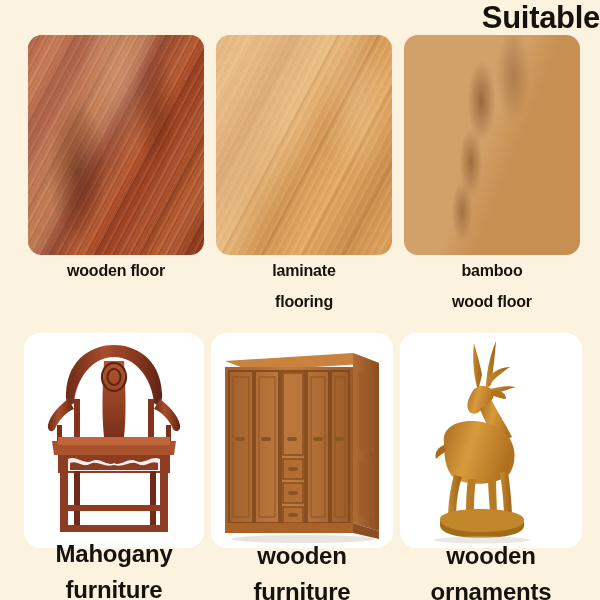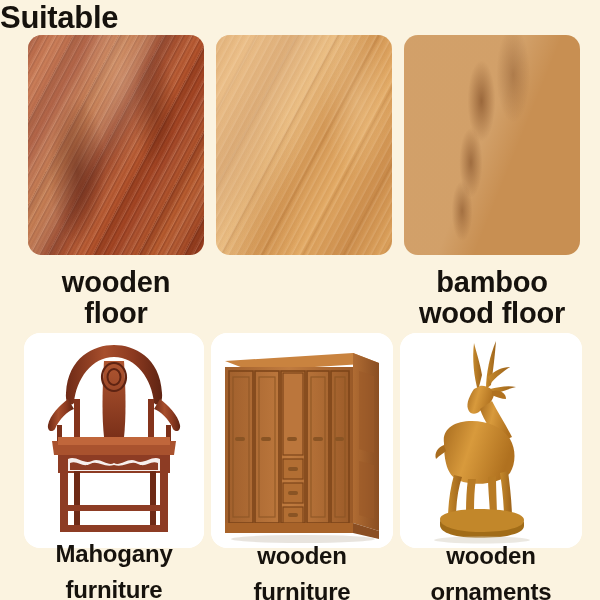--- a/index.html
+++ b/index.html
@@ -9,21 +9,21 @@
   }
   body {
     background: #fbf3e0;
     font-family: "Liberation Sans", sans-serif;
     position: relative;
   }
 
   #page-title {
     position: absolute;
     top: 1px; left: 0; width: 600px;
-    text-align: left;
+    text-align: right;
     font-size: 31px;
     font-weight: bold;
     color: #16120d;
     letter-spacing: -0.3px;
     line-height: 34px;
   }
 
   .grid-row { position: absolute; left: 0; width: 600px; }
   #row-floors { top: 35px; height: 295px; }
   #row-products { top: 333px; height: 267px; padding-left: 44px; }
@@ -43,23 +43,23 @@
     border-radius: 14px;
     overflow: hidden;
   }
   #row-products .photo {
     height: 215px;
     background: #ffffff;
     border-radius: 16px;
   }
 
   .caption {
-    margin-top: 12px;
+    margin-top: 0;
     text-align: center;
-    font-size: 29px;
+    font-size: 16px;
     font-weight: bold;
     color: #16120d;
     line-height: 31px;
     letter-spacing: -0.2px;
     white-space: pre-line;
   }
   #row-products .caption {
     margin-top: -10px;
     position: relative;
     z-index: 4;
@@ -178,20 +178,22 @@
     <div class="photo">
       <div class="wood wood-dark"></div>
     </div>
     <div class="caption">wooden floor</div>
   </div>
 
   <div class="cell c1">
     <div class="photo">
       <div class="wood wood-light"></div>
     </div>
+    <div class="caption">laminate
+flooring</div>
   </div>
 
   <div class="cell c2">
     <div class="photo">
       <div class="wood wood-bamboo"></div>
     </div>
     <div class="caption">bamboo
 wood floor</div>
   </div>
 

